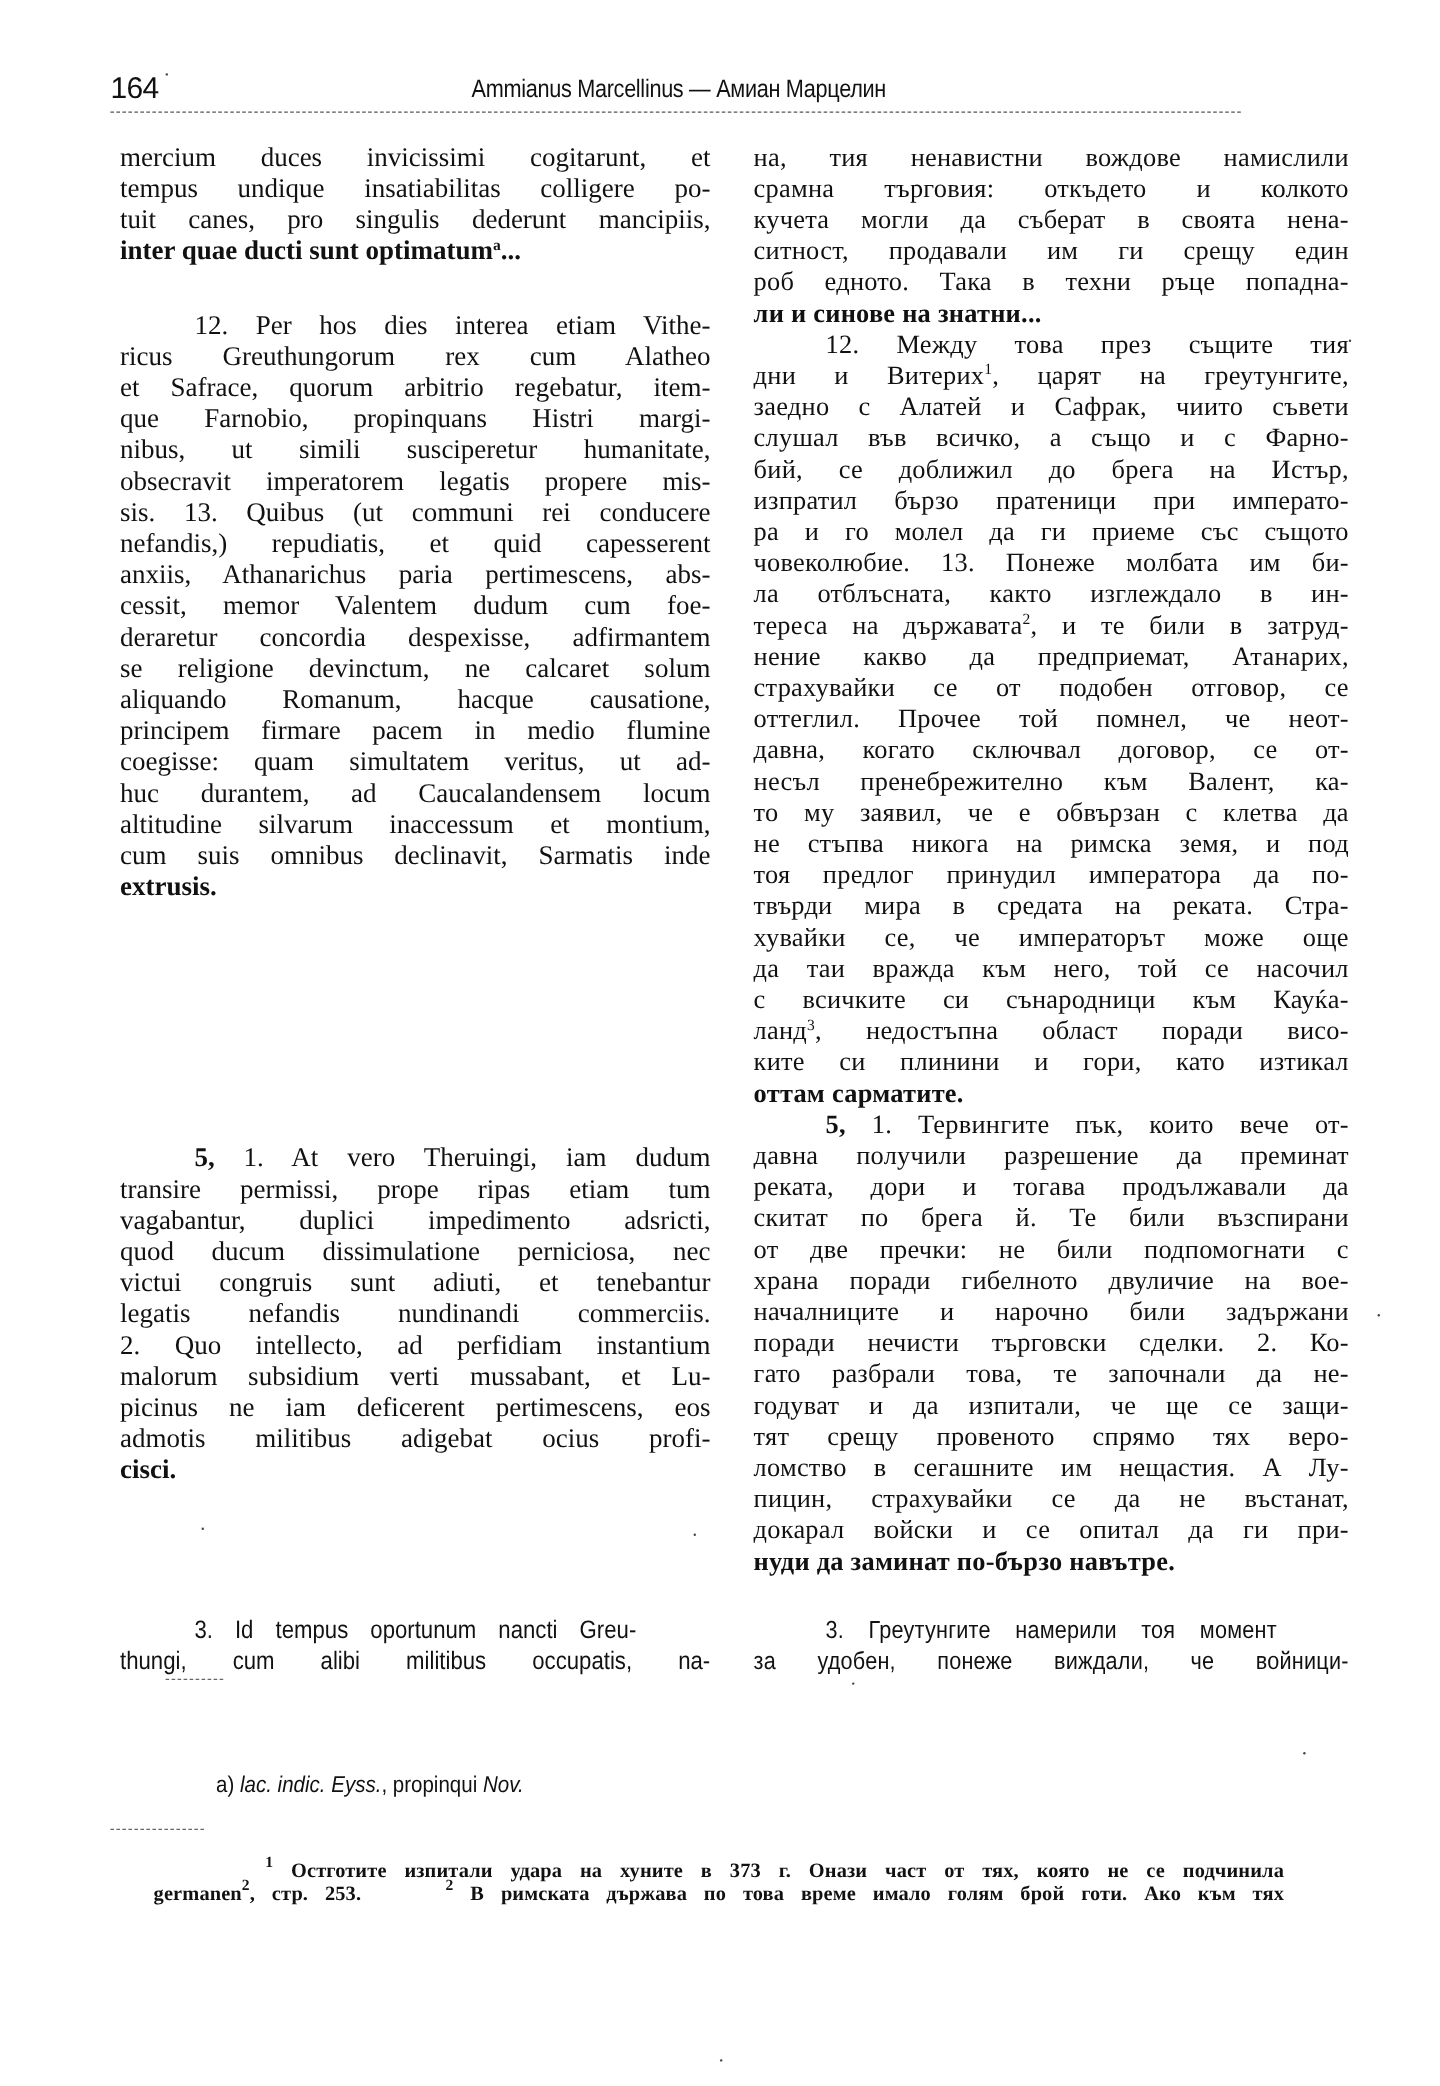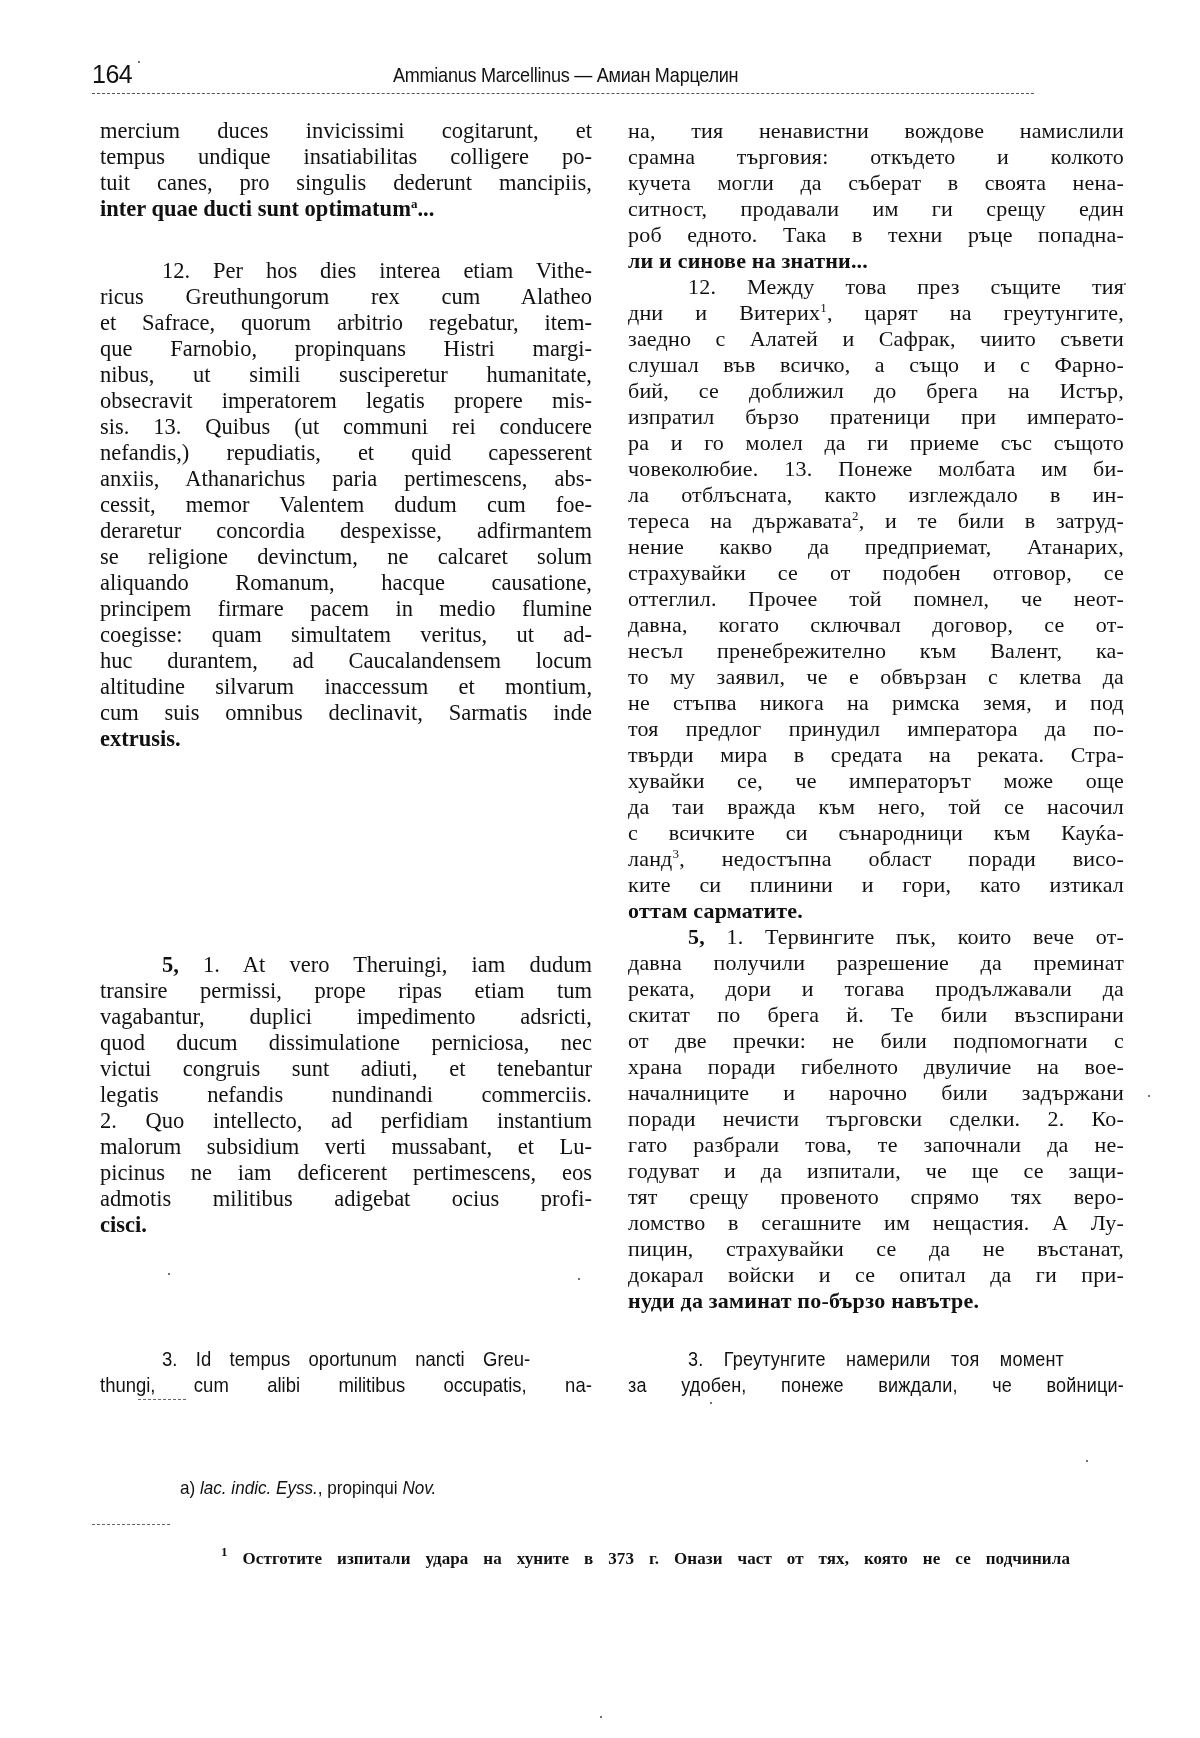--- a/index.html
+++ b/index.html
@@ -146,20 +146,21 @@
   <div class="fn-rule-a"></div>
   <div class="fn-a">
     <span>a)</span>
     <i>lac. indic. Eyss.</i><span>, propinqui</span>
     <i>Nov.</i>
   </div>
 
   <div class="fn-rule-b"></div>
   <div class="fn-block">
     <div class="fn-line indent"><sup>1</sup> <span>Остготите изпитали удара на хуните в 373 г. Онази част от тях, която не се подчинила</span></div>
+    <div class="fn-line"><span>germanen</span><sup>2</sup><span>, стр. 253.</span> &nbsp;&nbsp;&nbsp;&nbsp;<sup>2</sup> <span>В римската държава по това време имало голям брой готи. Ако към тях</span></div>
   </div>
 
   <div class="speck" style="left:138px;top:61px"></div>
   <div class="speck" style="left:1124px;top:283px"></div>
   <div class="speck" style="left:168px;top:1273px"></div>
   <div class="speck" style="left:578px;top:1278px"></div>
   <div class="speck" style="left:1148px;top:1095px"></div>
   <div class="speck" style="left:710px;top:1402px"></div>
   <div class="speck" style="left:1086px;top:1460px"></div>
   <div class="speck" style="left:600px;top:1716px"></div>

